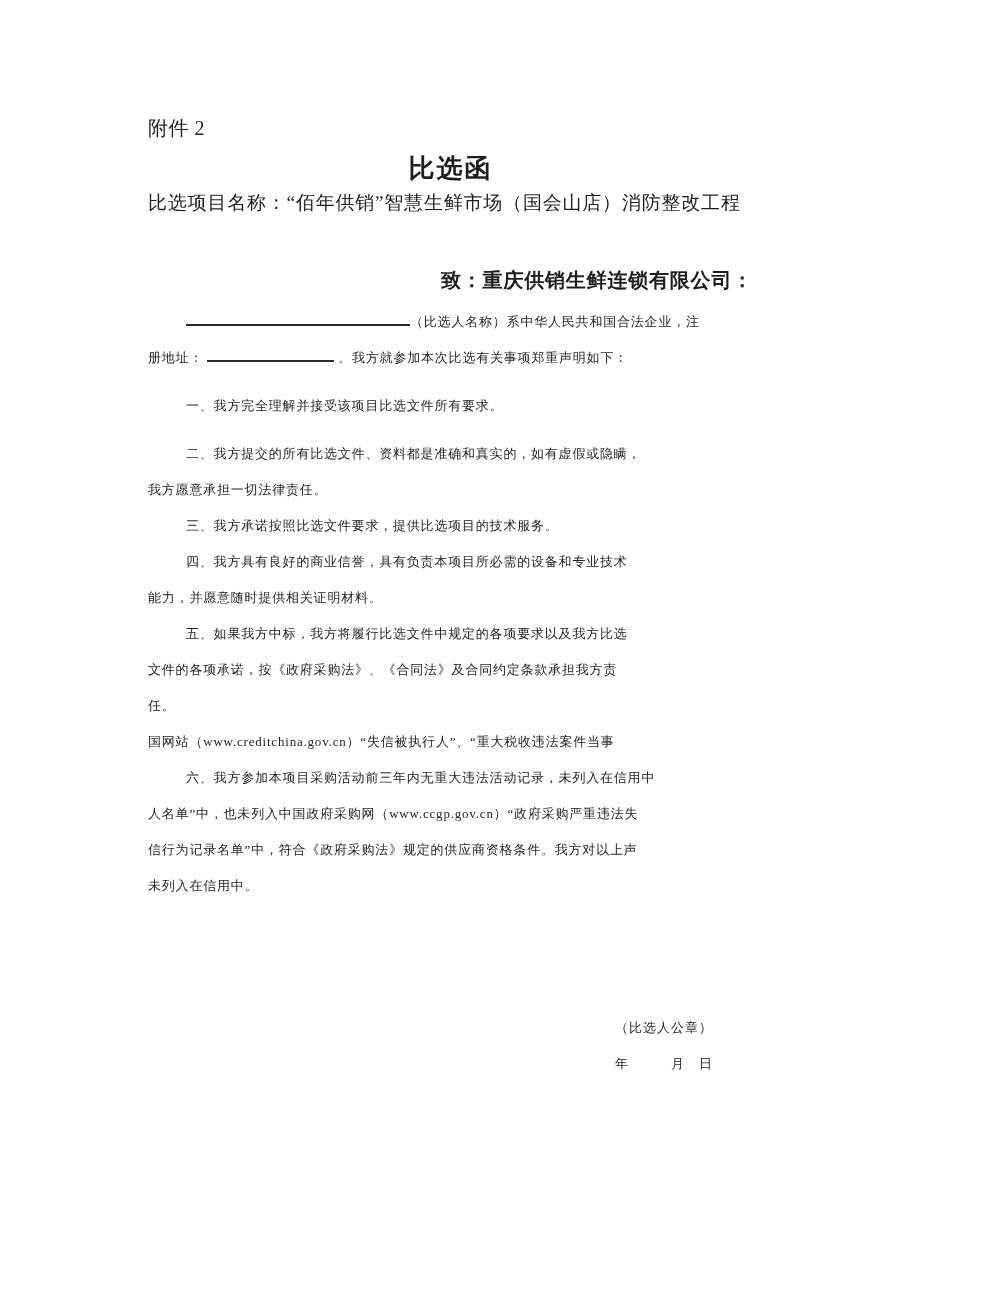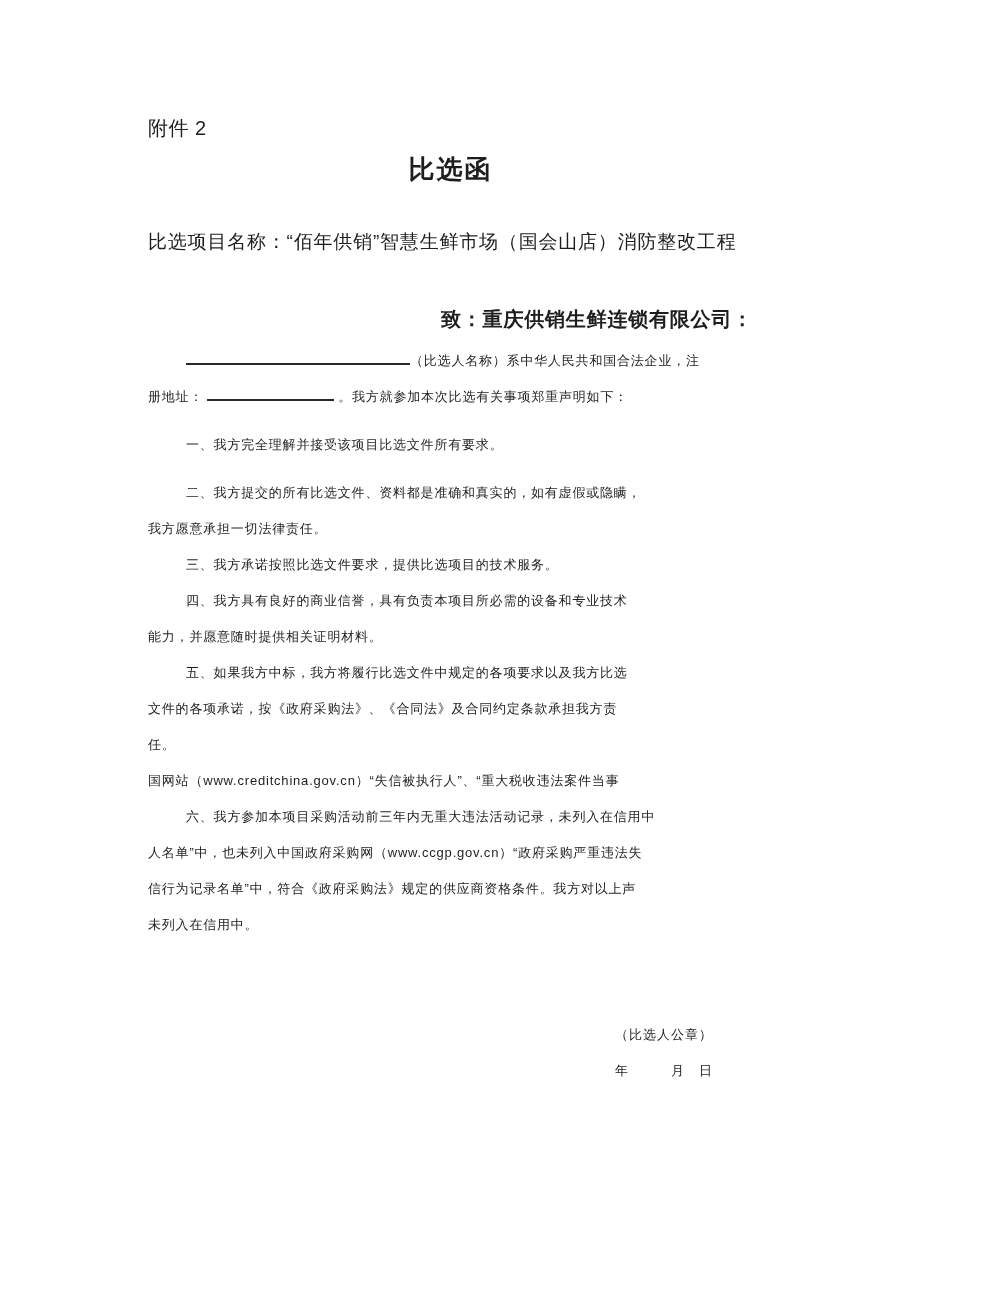--- a/index.html
+++ b/index.html
@@ -7,39 +7,38 @@
     padding: 0;
     background: #ffffff;
   }
   .page {
     position: relative;
     width: 898px;
     height: 1294px;
     box-sizing: border-box;
     background: #ffffff;
     color: #1e1e1e;
-    font-family: Liberation Sans, sans-serif;
+    font-family: Liberation Serif, serif;
     padding: 114px 145px 6px 148px;
     overflow: hidden;
   }
   .attachment {
     font-size: 20px;
     line-height: 28px;
     letter-spacing: 0.5px;
   }
   .title {
     margin: 11px 0 0 0;
     font-size: 26px;
     font-weight: bold;
     text-align: center;
     line-height: 32px;
     letter-spacing: 2px;
   }
   .project {
-    margin-top: 39px;
     font-size: 19px;
     line-height: 36px;
     letter-spacing: 0.8px;
   }
   .addressee {
     margin-top: 41px;
     font-size: 20px;
     font-weight: bold;
     line-height: 36px;
     letter-spacing: 0.8px;
@@ -61,21 +60,21 @@
     display: inline-block;
     border-bottom: 2px solid #2a2a2a;
     height: 16px;
     vertical-align: baseline;
   }
   .blank-name { width: 224px; }
   .blank-address { width: 127px; margin: 0 4px; }
   .item { margin-top: 12px; }
   .item.sp { margin-top: 0; }
   .signature {
-    margin-top: 74px;
+    margin-top: 106px;
     text-align: right;
     padding-right: 40px;
   }
   .signature .line {
     letter-spacing: 1px;
   }
 </style>
 </head>
 <body>
 

